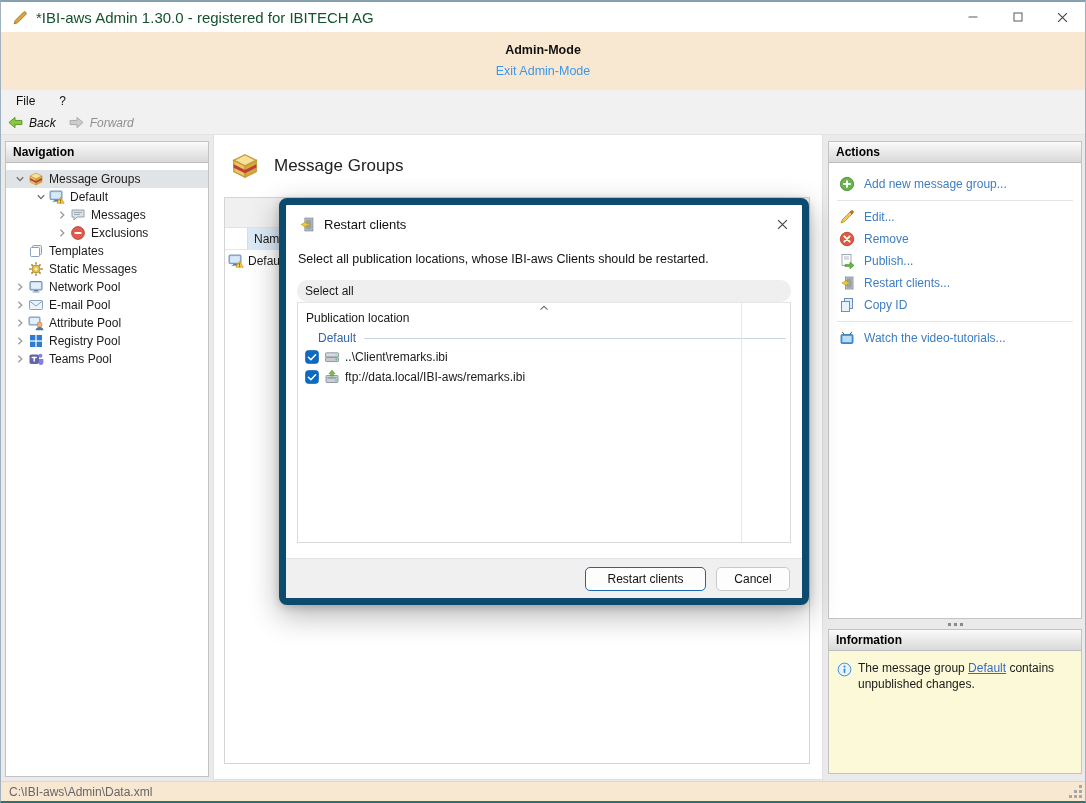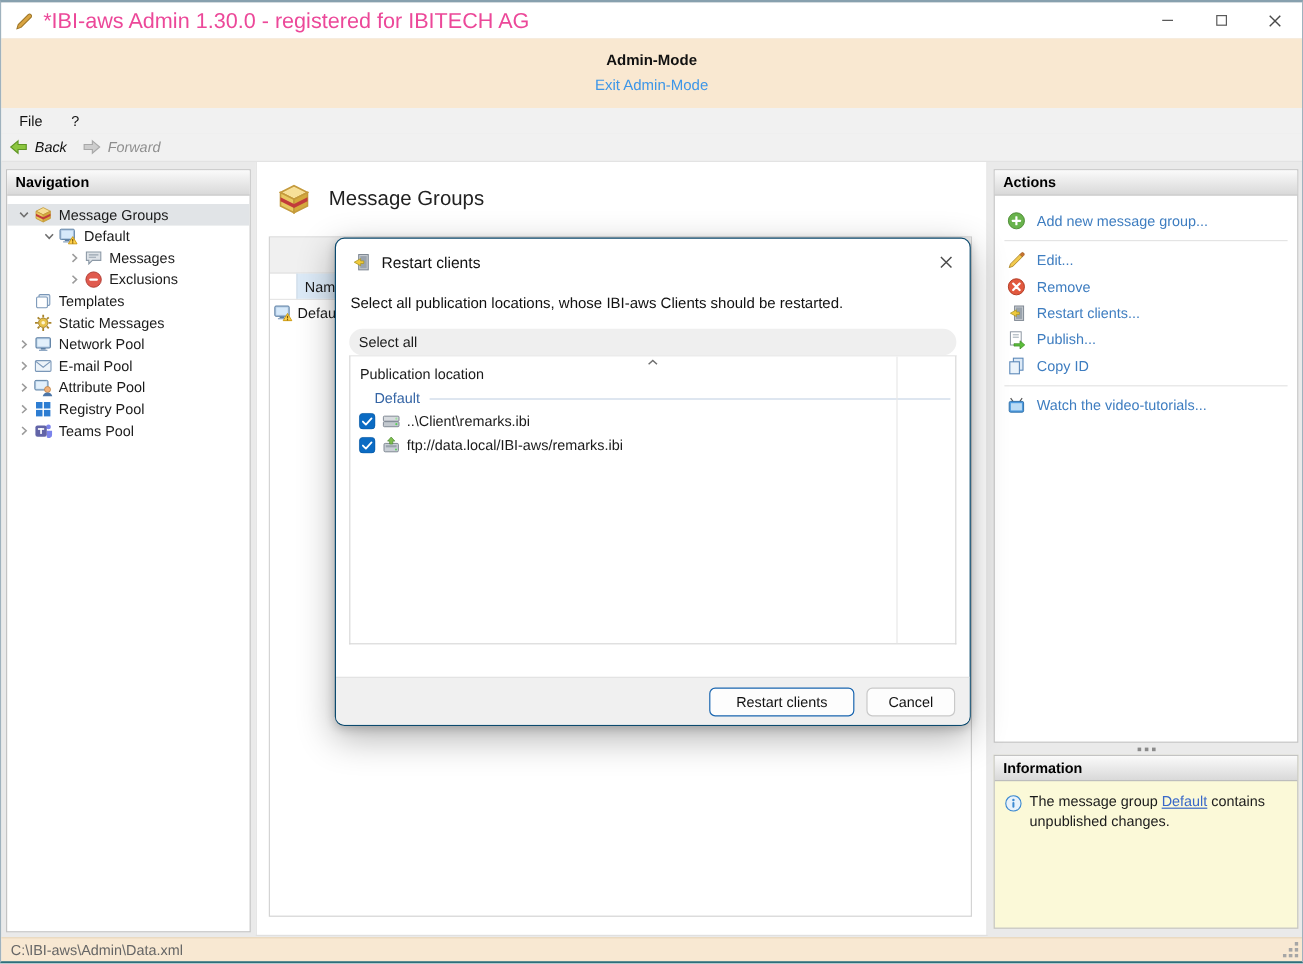--- a/index.html
+++ b/index.html
@@ -18,21 +18,21 @@
     border-bottom: 2px solid #2F6F7A;
     background: #EAEAEA;
     overflow: hidden;
   }
   
   .titlebar {
     position: absolute; left: 0; right: 0; top: 0; height: 30px;
     background: #fff; display: flex; align-items: center;
   }
   .titlebar .app-icon { margin: 0 7px 0 11px; width: 17px; height: 17px; }
-  .titlebar .title-text { font-size: 18px; color: #ec4899; }
+  .titlebar .title-text { font-size: 15px; color: #14532d; }
   .win-controls { position: absolute; right: 0; top: 0; height: 30px; display: flex; }
   .win-btn { width: 45px; height: 30px; display: flex; align-items: center; justify-content: center; cursor: default; }
   
   .admin-banner {
     position: absolute; left: 0; right: 0; top: 30px; height: 58px;
     background: #F9E8D1; text-align: center; padding-top: 11px;
   }
   .admin-banner .admin-title { font-weight: bold; font-size: 12.5px; color: #111; }
   .admin-banner .exit-link { display: inline-block; margin-top: 7px; font-size: 12.5px; color: #3D96E8; cursor: pointer; }
   
@@ -108,21 +108,21 @@
   
   .statusbar {
     position: absolute; left: 0; right: 0; bottom: 0; height: 20px;
     background: #F8E8D2; border-top: 1px solid #E8D6BC;
     display: flex; align-items: center; padding-left: 8px; color: #666;
   }
   .resize-grip { position: absolute; right: 3px; bottom: 3px; cursor: nwse-resize; }
   
   .dialog {
     position: absolute; left: 278px; top: 196px; width: 530px; height: 407px;
-    background: #fff; border: 1px solid #0c4a6e; border-radius: 8px;
+    background: #fff; border: 7px solid #0c4a6e; border-radius: 8px;
     box-shadow: 0 10px 30px rgba(0,0,0,.30), 0 2px 8px rgba(0,0,0,.18);
     overflow: hidden;
   }
   .dialog-titlebar { height: 38px; display: flex; align-items: center; padding-left: 12px; }
   .dialog-titlebar .dlg-icon { width: 17px; height: 17px; margin-right: 9px; }
   .dialog-titlebar .dlg-title { font-size: 13px; color: #111; flex: 1; }
   .dlg-close { width: 40px; height: 34px; display: flex; align-items: center; justify-content: center; cursor: pointer; }
   .dlg-desc { margin: 9px 12px 14px 12px; font-size: 12.5px; color: #111; }
   .select-all-bar {
     margin: 0 11px; height: 22px; background: #EFEFEF;
@@ -460,38 +460,38 @@
             <span class="action-icon">
               <svg width="16" height="16" viewBox="0 0 16 16">
                 <circle cx="8" cy="8" r="6.7" fill="#E2593F" stroke="#B03A22" stroke-width="0.8"></circle>
                 <path d="M5.3 5.3 L10.7 10.7 M10.7 5.3 L5.3 10.7" stroke="#fff" stroke-width="1.8" stroke-linecap="round"></path>
               </svg>
             </span>
             <span class="action-label">Remove</span>
           </div>
           <div class="action-row">
             <span class="action-icon">
+              <svg width="16" height="16" viewBox="0 0 16 16">
+                <rect x="3" y="1.5" width="9" height="11" fill="#FFFFFF" stroke="#8A94A0" stroke-width="0.8"></rect>
+                <line x1="5" y1="4" x2="10" y2="4" stroke="#9AA5B0" stroke-width="0.8"></line>
+                <line x1="5" y1="6" x2="10" y2="6" stroke="#9AA5B0" stroke-width="0.8"></line>
+                <path d="M6 11.4 h5 v-2.4 l4 3.4 -4 3.4 v-2.4 h-5 Z" fill="#5BBE3A" stroke="#3F8C26" stroke-width="0.6"></path>
+              </svg>
+            </span>
+            <span class="action-label">Publish...</span>
+          </div>
+          <div class="action-row">
+            <span class="action-icon">
               <svg width="100%" height="100%" viewBox="0 0 16 16">
                 <rect x="6.5" y="2" width="7.5" height="12" fill="#C8CDD2" stroke="#7C8590" stroke-width="0.8"></rect>
                 <rect x="7.7" y="3.2" width="5.1" height="9.6" fill="#9AA3AD"></rect>
                 <path d="M8 5.2 L3 8 L8 10.8 V9 H10.5 V7 H8 Z" fill="#F0C93C" stroke="#A8941F" stroke-width="0.6"></path>
               </svg>
             </span>
             <span class="action-label">Restart clients...</span>
-          </div>
-          <div class="action-row">
-            <span class="action-icon">
-              <svg width="16" height="16" viewBox="0 0 16 16">
-                <rect x="3" y="1.5" width="9" height="11" fill="#FFFFFF" stroke="#8A94A0" stroke-width="0.8"></rect>
-                <line x1="5" y1="4" x2="10" y2="4" stroke="#9AA5B0" stroke-width="0.8"></line>
-                <line x1="5" y1="6" x2="10" y2="6" stroke="#9AA5B0" stroke-width="0.8"></line>
-                <path d="M6 11.4 h5 v-2.4 l4 3.4 -4 3.4 v-2.4 h-5 Z" fill="#5BBE3A" stroke="#3F8C26" stroke-width="0.6"></path>
-              </svg>
-            </span>
-            <span class="action-label">Publish...</span>
           </div>
           <div class="action-row">
             <span class="action-icon">
               <svg width="16" height="16" viewBox="0 0 16 16">
                 <rect x="5.5" y="1.5" width="8" height="10" fill="#DDEAF7" stroke="#5B87B8" stroke-width="0.9"></rect>
                 <rect x="2.5" y="4.5" width="8" height="10" fill="#EAF3FB" stroke="#5B87B8" stroke-width="0.9"></rect>
               </svg>
             </span>
             <span class="action-label">Copy ID</span>
           </div>

